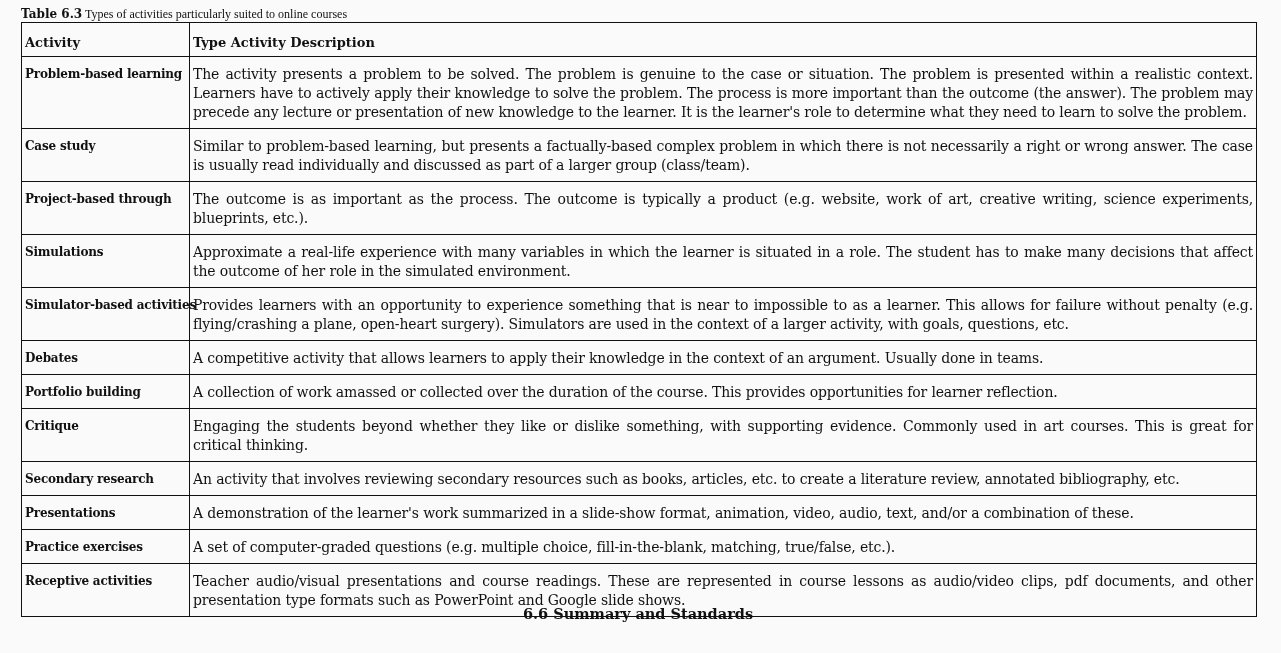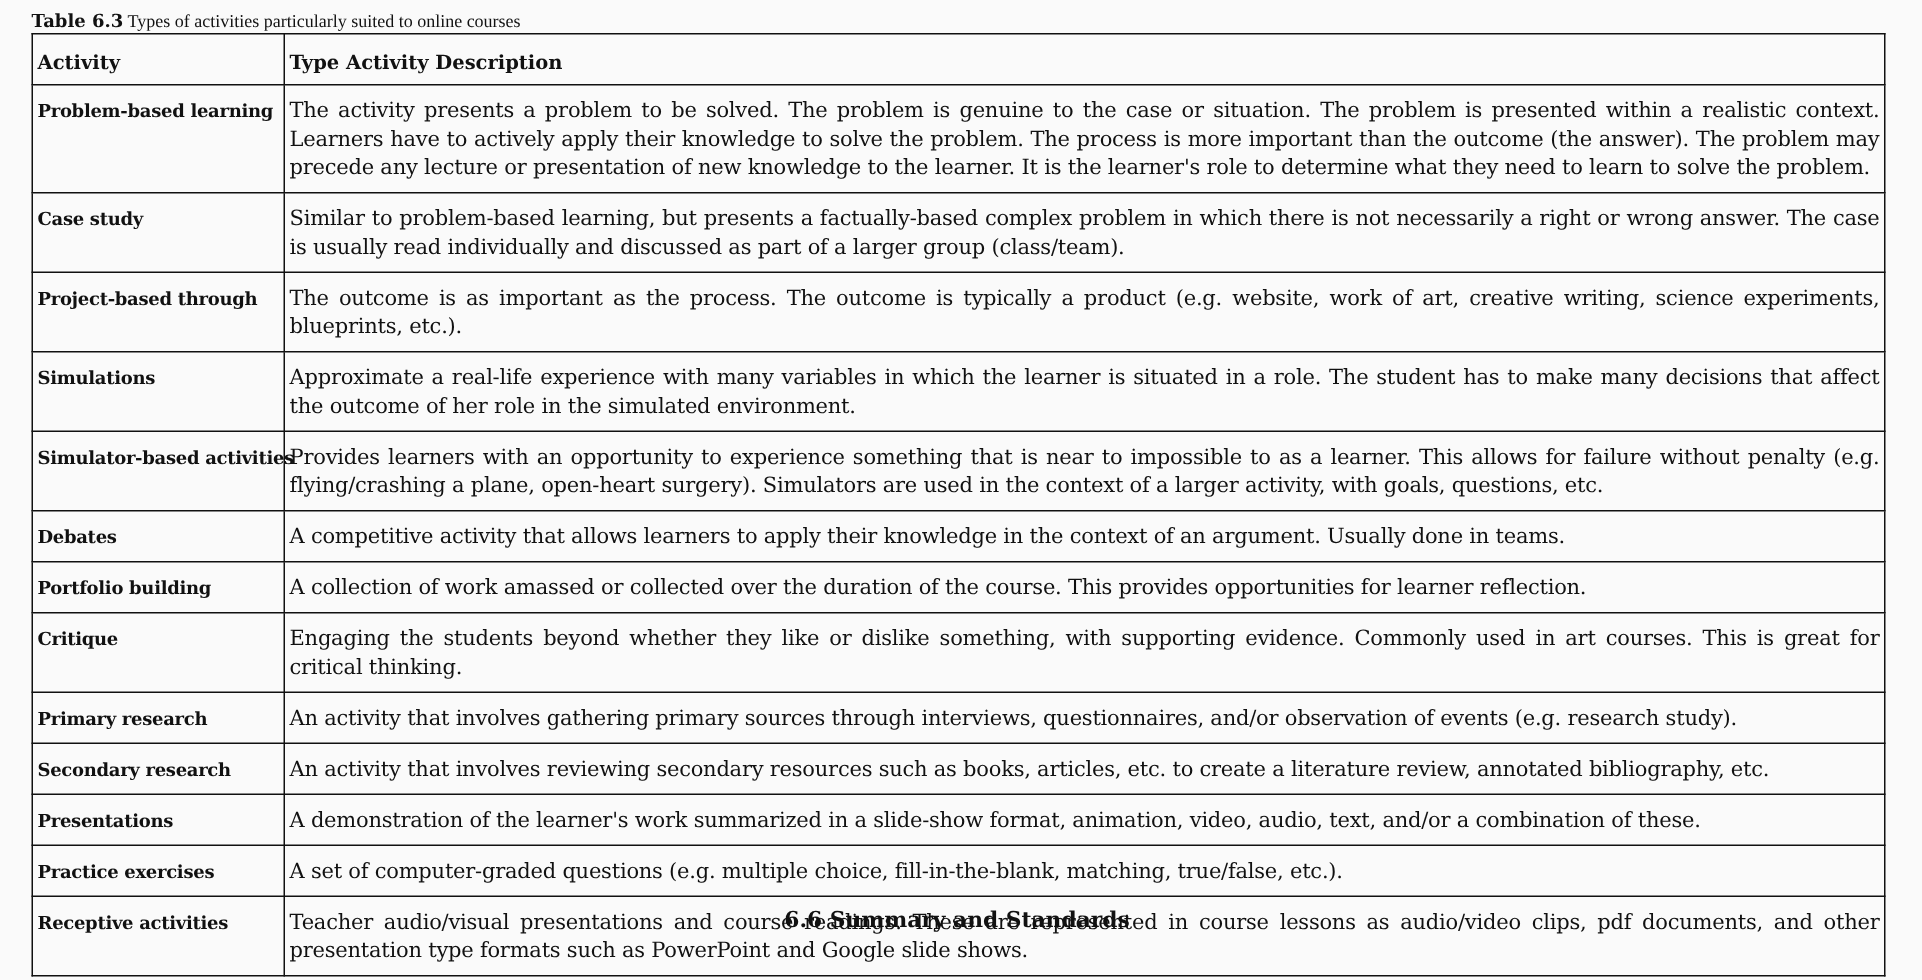--- a/index.html
+++ b/index.html
@@ -124,24 +124,20 @@
     </tr>
     <tr>
       <td class="name">Portfolio building</td>
       <td class="desc">A collection of work amassed or collected over the duration of the course. This provides opportunities for learner reflection.</td>
     </tr>
     <tr>
       <td class="name">Critique</td>
       <td class="desc">Engaging the students beyond whether they like or dislike something, with supporting evidence. Commonly used in art courses. This is great for critical thinking.</td>
     </tr>
     <tr>
-      <td class="name">Primary research</td>
-      <td class="desc">An activity that involves gathering primary sources through interviews, questionnaires, and/or observation of events (e.g. research study).</td>
-    </tr>
-    <tr>
       <td class="name">Secondary research</td>
       <td class="desc">An activity that involves reviewing secondary resources such as books, articles, etc. to create a literature review, annotated bibliography, etc.</td>
     </tr>
     <tr>
       <td class="name">Presentations</td>
       <td class="desc">A demonstration of the learner's work summarized in a slide-show format, animation, video, audio, text, and/or a combination of these.</td>
     </tr>
     <tr>
       <td class="name">Practice exercises</td>
       <td class="desc">A set of computer-graded questions (e.g. multiple choice, fill-in-the-blank, matching, true/false, etc.).</td>

